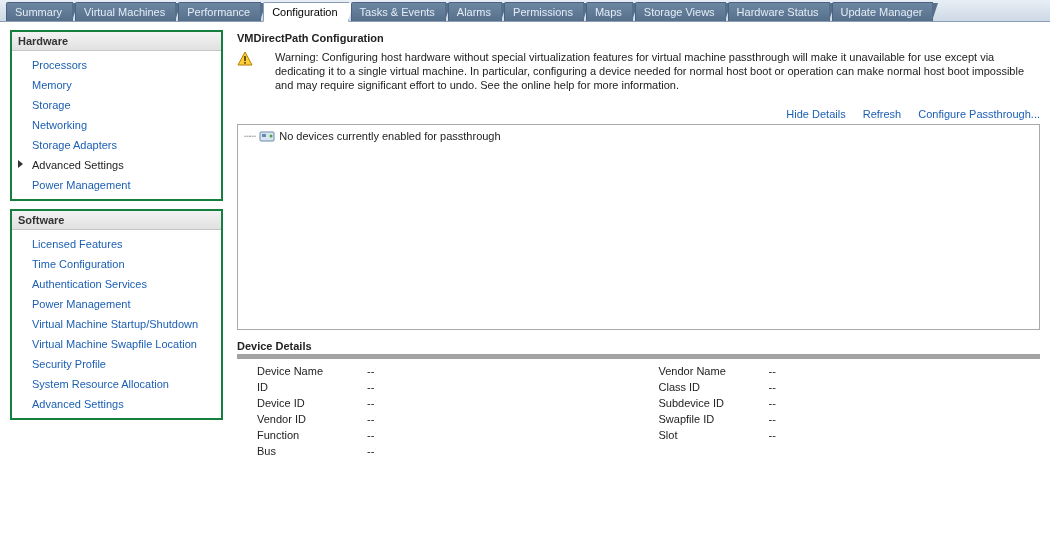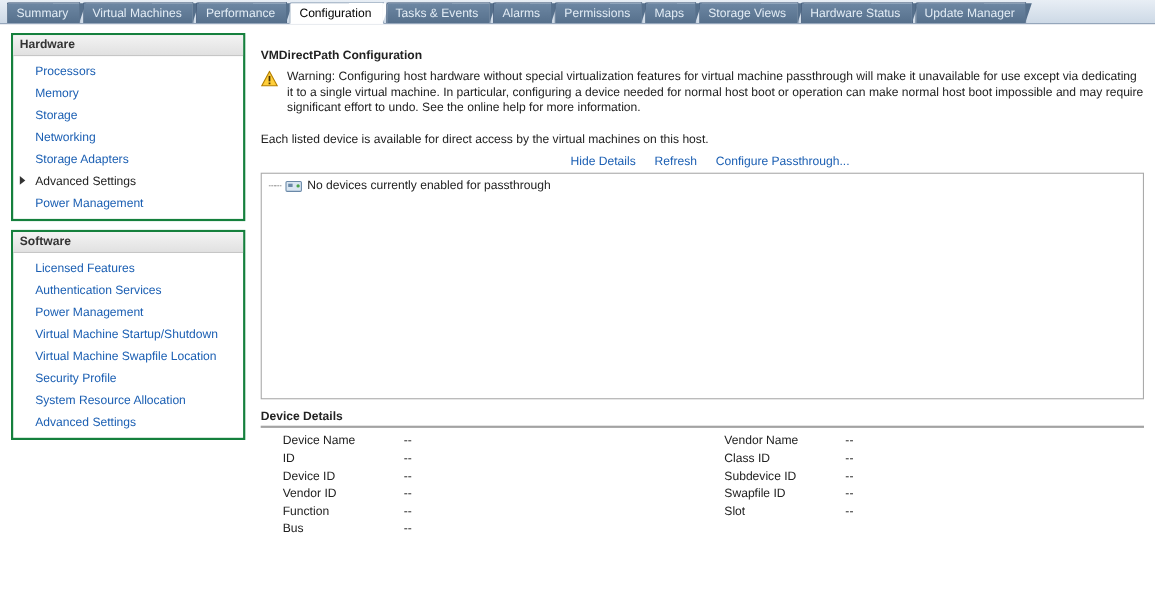--- a/index.html
+++ b/index.html
@@ -98,42 +98,41 @@
     top: 5px;
     width: 0; height: 0;
     border-top: 4px solid transparent;
     border-bottom: 4px solid transparent;
     border-left: 5px solid #333;
   }
   
   .content {
     flex: 1;
     padding-left: 14px;
-    margin-top: 13px;
   }
   .page-title {
     font-weight: bold;
     color: #222;
     margin: 2px 0 6px 0;
     font-size: 11px;
   }
   .warning-row {
     display: flex;
     align-items: flex-start;
-    gap: 8px;
+    gap: 22px;
     margin-bottom: 16px;
   }
   .warn-icon {
     width: 16px; height: 16px; flex: 0 0 16px;
     margin-top: 1px;
   }
   .warning-text { color: #222; line-height: 14px; }
   .desc-line { color: #222; margin-bottom: 8px; }
   .action-links {
-    text-align: center;
+    text-align: right;
     color: #1b5fb3;
     margin-bottom: 4px;
   }
   .action-links span {
     margin-left: 14px;
     cursor: pointer;
   }
   .device-box {
     border: 1px solid #aaa;
     height: 206px;
@@ -150,21 +149,21 @@
   .tree-dots {
     color: #999;
     letter-spacing: -1px;
   }
   .nic-icon {
     width: 16px; height: 14px;
     display: inline-block;
   }
   .section-head {
     font-weight: bold;
-    border-bottom: 2px solid #a3a3a3;
+    border-bottom: 5px solid #a3a3a3;
     margin-top: 10px;
     padding-bottom: 2px;
     color: #222;
   }
   .details-grid {
     display: flex;
     margin-top: 4px;
   }
   .details-col {
     flex: 1;
@@ -212,20 +211,21 @@
         <li class="side-item">Networking</li>
         <li class="side-item">Storage Adapters</li>
         <li class="side-item current">Advanced Settings</li>
         <li class="side-item">Power Management</li>
       </ul>
     </div>
     <div class="side-panel">
       <div class="side-header">Software</div>
       <ul class="side-list">
         <li class="side-item">Licensed Features</li>
+        <li class="side-item">Time Configuration</li>
         <li class="side-item">Authentication Services</li>
         <li class="side-item">Power Management</li>
         <li class="side-item">Virtual Machine Startup/Shutdown</li>
         <li class="side-item">Virtual Machine Swapfile Location</li>
         <li class="side-item">Security Profile</li>
         <li class="side-item">System Resource Allocation</li>
         <li class="side-item">Advanced Settings</li>
       </ul>
     </div>
   </div>
@@ -237,21 +237,20 @@
       <span class="warn-icon">
         <svg viewBox="0 0 16 16" width="16" height="16">
           <polygon points="8,1 15,14 1,14" fill="#ffcf3a" stroke="#b57f00" stroke-width="1"></polygon>
           <rect x="7.2" y="5" width="1.6" height="5" fill="#4a3200"></rect>
           <rect x="7.2" y="11" width="1.6" height="1.6" fill="#4a3200"></rect>
         </svg>
       </span>
       <div class="warning-text">Warning: Configuring host hardware without special virtualization features for virtual machine passthrough will make it unavailable for use except via dedicating it to a single virtual machine. In particular, configuring a device needed for normal host boot or operation can make normal host boot impossible and may require significant effort to undo. See the online help for more information.</div>
     </div>
 
-    <div class="desc-line">Each listed device is available for direct access by the virtual machines on this host.</div>
 
     <div class="action-links">
       <span>Hide Details</span>
       <span>Refresh</span>
       <span>Configure Passthrough...</span>
     </div>
 
     <div class="device-box">
       <div class="tree-row">
         <span class="tree-dots">┄┄</span>

